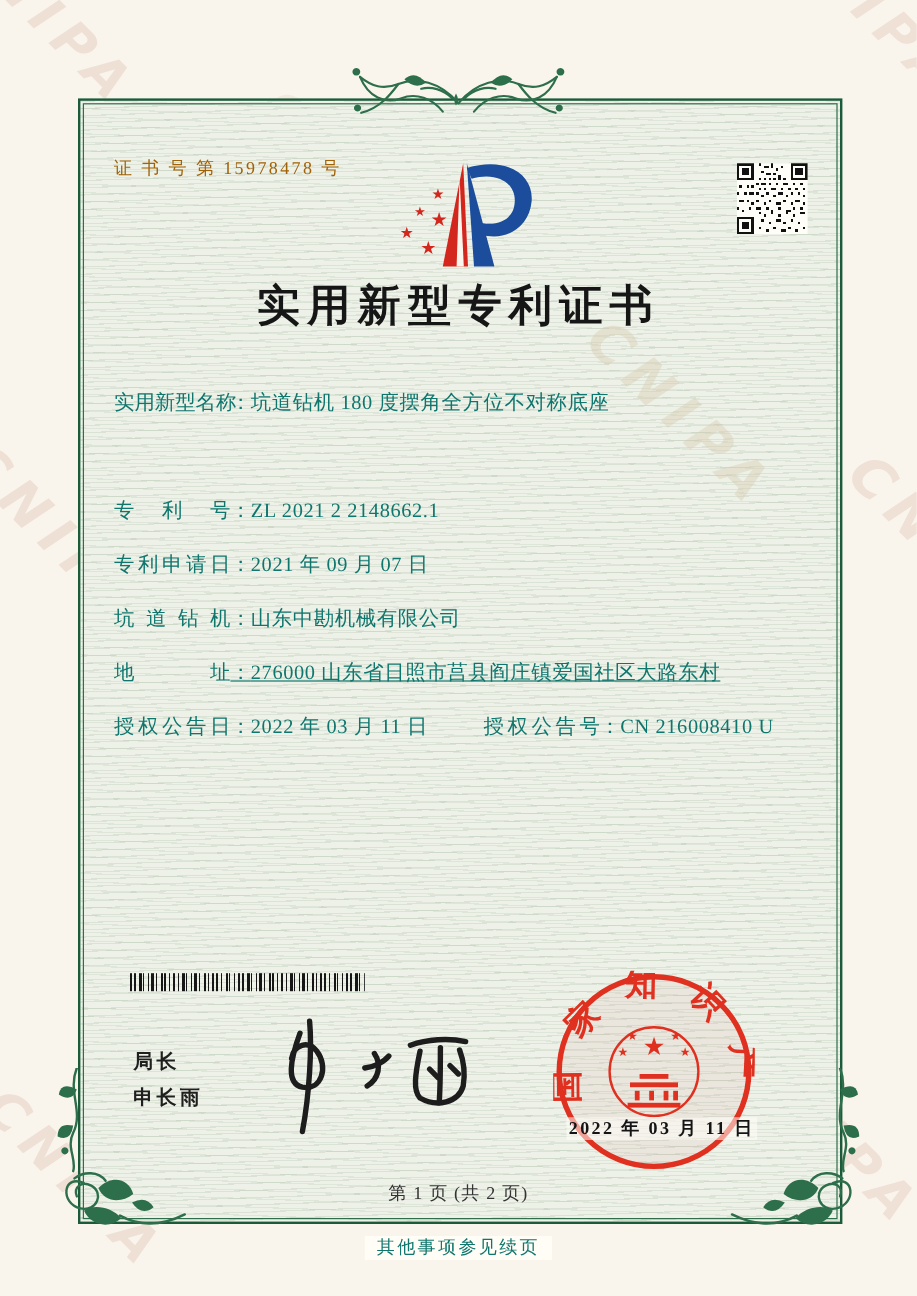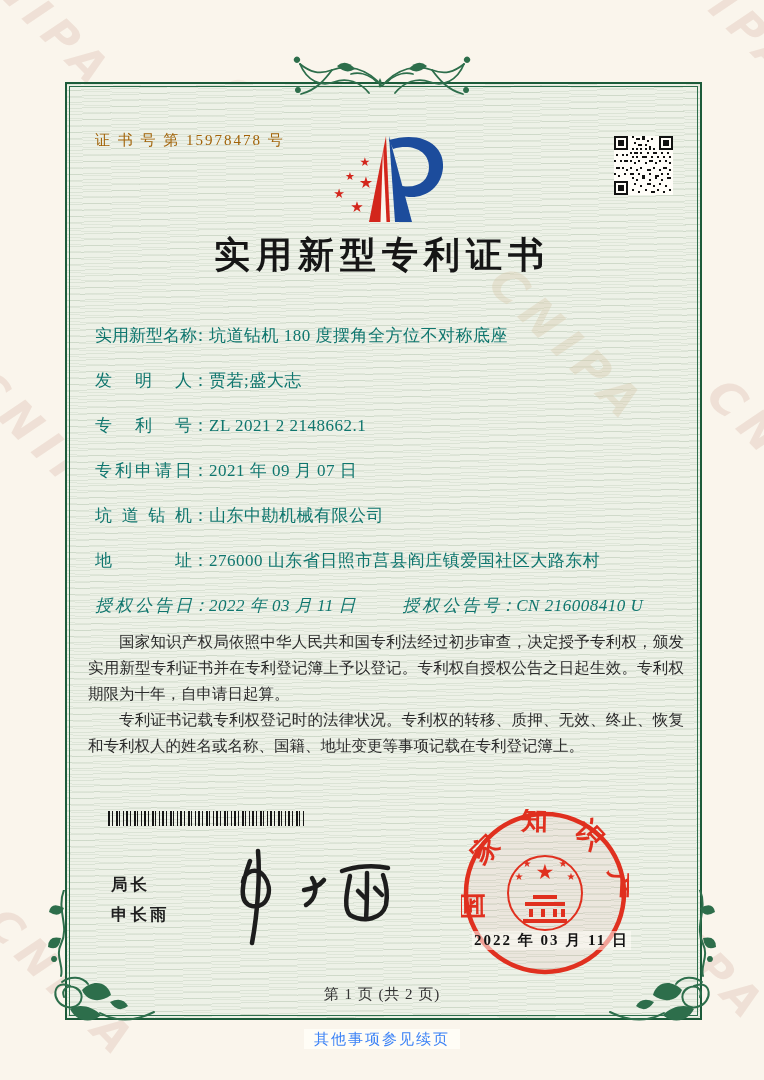--- a/index.html
+++ b/index.html
@@ -34,21 +34,21 @@
   .barcode{background:repeating-linear-gradient(90deg,
             #161616 0 2px, rgba(0,0,0,0) 2px 4px,
             #161616 4px 5px, rgba(0,0,0,0) 5px 8px,
             #161616 8px 10px, rgba(0,0,0,0) 10px 11px,
             #161616 11px 12px, rgba(0,0,0,0) 12px 15px,
             #161616 15px 16px, rgba(0,0,0,0) 16px 18px);}
   .signer{font-size:16.5px;font-weight:600;color:#1f1f1f;letter-spacing:3px;font-family:Liberation Mono, monospace;}
   .seal-date{font-size:15px;font-weight:700;letter-spacing:2px;color:#141414;
              background:rgba(255,253,248,.55);padding:0 2px;}
   .pageno{width:764px;text-align:center;font-size:15px;letter-spacing:1px;color:#333;}
-  .contnote{width:764px;text-align:center;font-size:15px;letter-spacing:2px;color:#3b82f6;}
+  .contnote{width:764px;text-align:center;font-size:15px;letter-spacing:2px;color:#0f766e;}
   .contnote span{background:#fffdf6;padding:2px 10px;}
 </style>
 </head>
 <body>
 
 <div id="page">
 
   <span class="wm" style="left:-58px;top:-12px;font-size:44px;">CNIPA</span>
   <span class="wm" style="left:628px;top:-20px;font-size:44px;">CNIPA</span>
   <span class="wm" style="left:205px;top:118px;font-size:34px;opacity:.18;">CNIPA</span>
@@ -160,48 +160,41 @@
         <rect x="2" y="24" width="3" height="3"></rect>
       <path d="M9,0h1v1h-1z M11,1h2v1h-2z M14,0h1v2h-1z M16,2h1v1h-1z M18,1h1v1h-1z M10,3h1v1h-1z M12,4h2v1h-2z M15,4h1v1h-1z M17,5h1v1h-1z M9,6h1v1h-1z M11,6h1v1h-1z M13,6h1v1h-1z M15,6h1v1h-1z M17,6h1v1h-1z M19,6h1v1h-1z M8,8h1v1h-1z M10,8h2v1h-2z M13,8h1v1h-1z M16,8h1v1h-1z M19,8h2v1h-2z M23,8h1v1h-1z M26,8h1v1h-1z M1,9h1v1h-1z M4,9h1v1h-1z M6,9h1v1h-1z M9,10h1v1h-1z M11,10h1v1h-1z M14,10h2v1h-2z M18,10h1v1h-1z M21,10h1v1h-1z M24,10h1v1h-1z M27,10h1v1h-1z M0,12h1v1h-1z M3,12h1v1h-1z M5,12h2v1h-2z M8,12h1v1h-1z M10,13h1v1h-1z M12,12h1v1h-1z M15,13h1v1h-1z M17,12h2v1h-2z M20,13h1v1h-1z M22,12h1v1h-1z M25,12h1v1h-1z M27,13h1v1h-1z M1,15h2v1h-2z M4,15h1v1h-1z M6,16h1v1h-1z M8,15h1v1h-1z M11,16h1v1h-1z M13,15h1v1h-1z M16,16h2v1h-2z M19,15h1v1h-1z M22,16h1v1h-1z M24,15h2v1h-2z M27,16h1v1h-1z M0,18h1v1h-1z M2,19h1v1h-1z M5,18h1v1h-1z M8,18h2v1h-2z M12,18h1v1h-1z M14,19h1v1h-1z M17,18h1v1h-1z M20,19h2v1h-2z M23,18h1v1h-1z M26,18h1v1h-1z M9,20h1v1h-1z M11,21h1v1h-1z M14,20h1v1h-1z M17,21h1v1h-1z M20,20h1v1h-1z M23,21h1v1h-1z M26,20h2v1h-2z M10,23h1v1h-1z M13,24h1v1h-1z M16,23h2v1h-2z M19,24h1v1h-1z M22,23h1v1h-1z M25,24h1v1h-1z M9,26h1v1h-1z M12,27h1v1h-1z M15,26h1v1h-1z M18,27h2v1h-2z M21,26h1v1h-1z M24,27h1v1h-1z M27,26h1v1h-1z"></path>
     </g>
   </svg>
 
   <div class="abs title" style="left:0;top:231px;">实用新型专利证书</div>
 
   <div class="abs row" style="top:324px;">
     <span class="flabel">实用新型名称</span><span>：</span><span class="fvalue">坑道钻机 180 度摆角全方位不对称底座</span>
   </div>
-  <div class="abs row" style="top:369px;">
-    <span class="flabel">发明人</span><span>：</span><span class="fvalue">贾若;盛大志</span>
-  </div>
   <div class="abs row" style="top:414px;">
     <span class="flabel">专利号</span><span>：</span><span class="fvalue">ZL 2021 2 2148662.1</span>
   </div>
   <div class="abs row" style="top:459px;">
     <span class="flabel">专利申请日</span><span>：</span><span class="fvalue">2021 年 09 月 07 日</span>
   </div>
   <div class="abs row" style="top:504px;">
     <span class="flabel">坑道钻机</span><span>：</span><span class="fvalue">山东中勘机械有限公司</span>
   </div>
-  <div class="abs row" style="top:549px;">
+  <div class="abs row" style="top:549px;text-decoration:underline;">
     <span class="flabel">地址</span><span>：</span><span class="fvalue">276000 山东省日照市莒县阎庄镇爱国社区大路东村</span>
   </div>
-  <div class="abs row" style="top:594px;font-style:italic;">
+  <div class="abs row" style="top:594px;">
     <span>
       <span class="flabel">授权公告日</span><span>：</span><span class="fvalue">2022 年 03 月 11 日</span>
     </span>
     <span class="pair2">
       <span class="flabel">授权公告号</span><span>：</span><span class="fvalue">CN 216008410 U</span>
     </span>
   </div>
 
-  <div class="abs body-text" style="top:629px;">
-    <p>国家知识产权局依照中华人民共和国专利法经过初步审查，决定授予专利权，颁发实用新型专利证书并在专利登记簿上予以登记。专利权自授权公告之日起生效。专利权期限为十年，自申请日起算。</p>
-    <p>专利证书记载专利权登记时的法律状况。专利权的转移、质押、无效、终止、恢复和专利权人的姓名或名称、国籍、地址变更等事项记载在专利登记簿上。</p>
-  </div>
 
   <div class="abs barcode" style="left:108px;top:811px;width:196px;height:15px;"></div>
 
   <div class="abs signer" style="left:111px;top:874px;">局长</div>
   <div class="abs signer" style="left:111px;top:904px;">申长雨</div>
 
   <svg class="abs" style="left:212px;top:843px;" width="210" height="105" viewBox="0 0 210 105">
     <g stroke="#1d1d1d" stroke-width="4.5" fill="none" stroke-linecap="round" stroke-linejoin="round">
       <path d="M38,18 C30,40 26,60 40,63 C56,66 62,46 52,33 C45,24 33,27 31,39"></path>
       <path d="M46,8 C48,30 46,68 40,100"></path>

